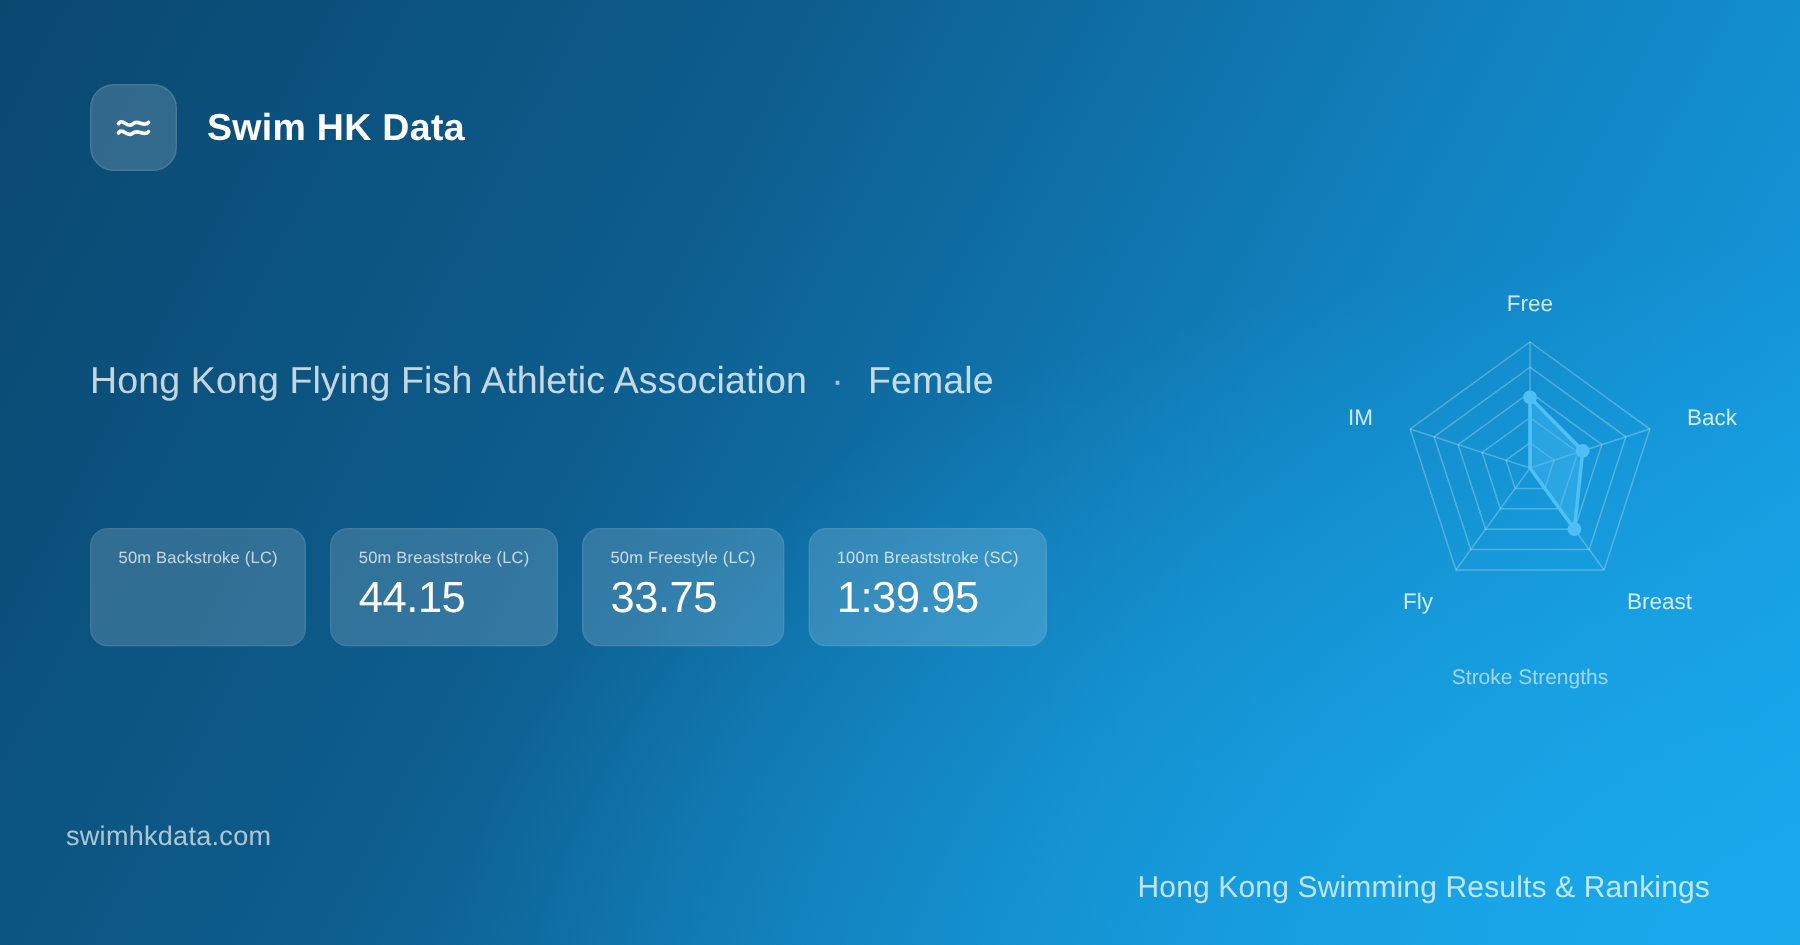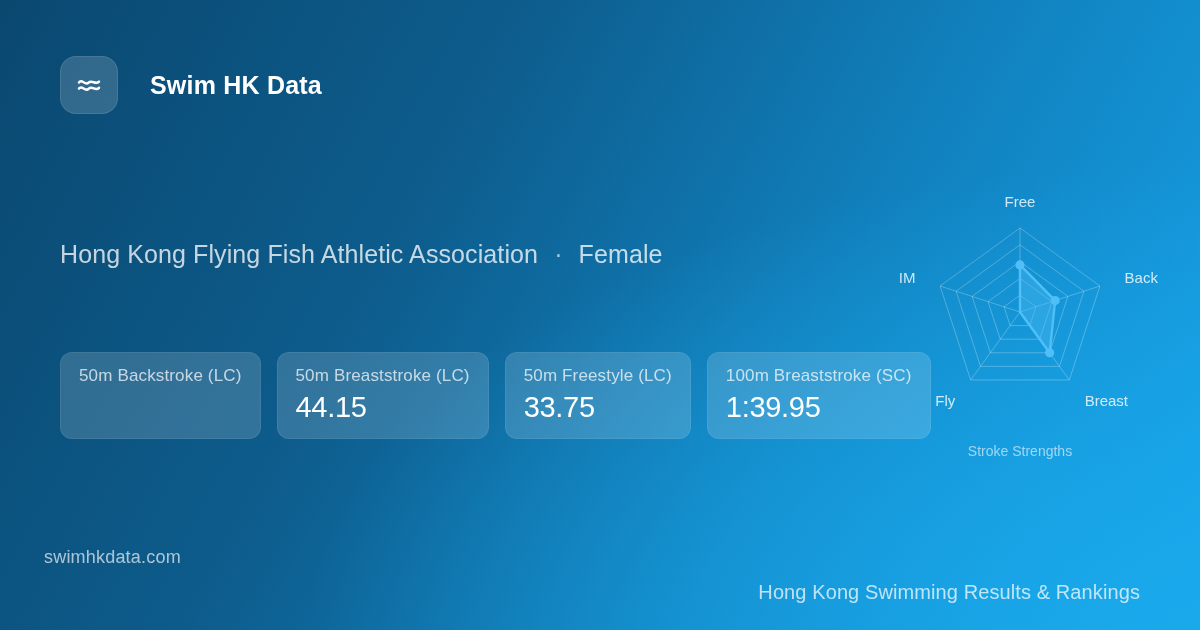--- a/index.html
+++ b/index.html
@@ -26,21 +26,21 @@
     overflow: hidden;
   }
 
   
   .brand {
     position: absolute;
     left: 60px;
     top: 56px;
     display: flex;
     align-items: center;
-    gap: 32px;
+    gap: 20px;
   }
   .brand-badge {
     width: 56px;
     height: 56px;
     border-radius: 16px;
     background: rgba(255,255,255,0.16);
     border: 1px solid rgba(255,255,255,0.10);
     display: flex;
     align-items: center;
     justify-content: center;
@@ -93,21 +93,21 @@
   }
   .stat {
     box-sizing: border-box;
     min-height: 76px;
     padding: 13px 18px 14px 18px;
     border-radius: 12px;
     background: rgba(255,255,255,0.155);
     border: 1px solid rgba(255,255,255,0.07);
   }
   .stat-label {
-    font-size: 17px;
+    font-size: 11px;
     font-weight: 400;
     color: rgba(255,255,255,0.72);
     white-space: nowrap;
     letter-spacing: 0.15px;
   }
   .stat-value {
     margin-top: 5px;
     font-size: 29px;
     font-weight: 400;
     color: #ffffff;

